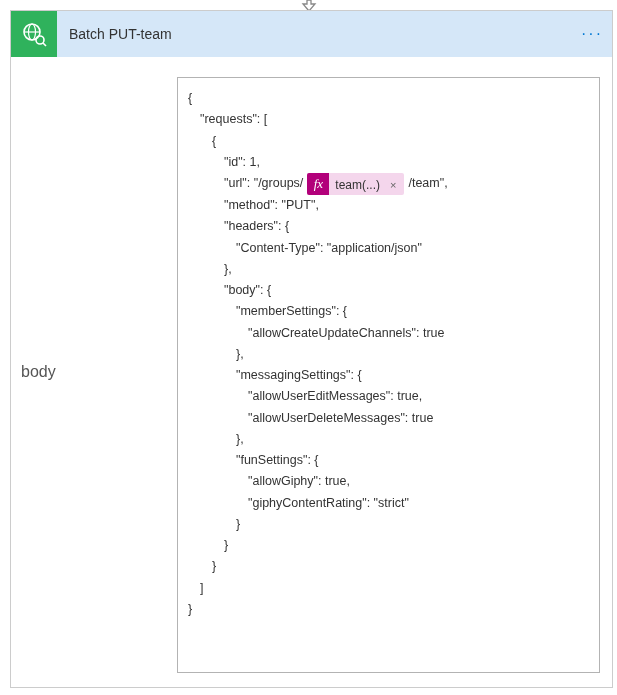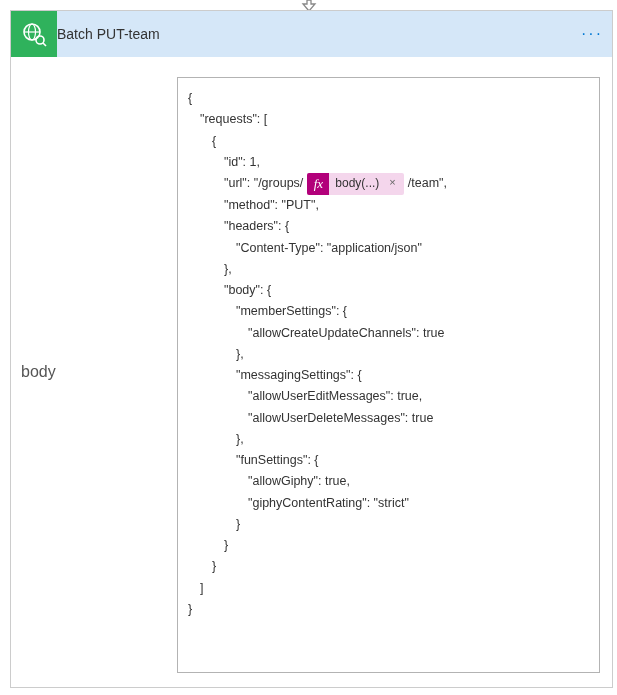--- a/index.html
+++ b/index.html
@@ -39,20 +39,21 @@
       width: 46px;
       height: 46px;
       background: #2fb25c;
       display: flex;
       align-items: center;
       justify-content: center;
       color: #fff;
     }
     .header-title {
       flex: 1;
+      padding-left: 12px;
       font-size: 14px;
       color: #333;
     }
     .header-menu {
       width: 40px;
       display: flex;
       align-items: center;
       justify-content: center;
       color: #0078d4;
       font-size: 16px;
@@ -92,21 +93,21 @@
       align-items: center;
       flex-wrap: wrap;
     }
     .i1 { padding-left: 12px; }
     .i2 { padding-left: 24px; }
     .i3 { padding-left: 36px; }
     .i4 { padding-left: 48px; }
     .i5 { padding-left: 60px; }
     .token-pill {
       display: inline-flex;
-      align-items: flex-start;
+      align-items: flex-end;
       background: #f4d6ec;
       border-radius: 2px;
       height: 22px;
       padding: 0 4px 0 0;
       margin: 0 4px;
       font-size: 12px;
       color: #333;
       vertical-align: middle;
     }
     .token-fx {
@@ -162,21 +163,21 @@
     <div class="param-value-col">
       <div class="code-editor">
         <div class="code-line">{</div>
         <div class="code-line i1">"requests": [</div>
         <div class="code-line i2">{</div>
         <div class="code-line i3">"id": 1,</div>
         <div class="code-line i3">
           <span>"url": "/groups/</span>
           <span class="token-pill">
             <span class="token-fx">fx</span>
-            <span class="token-label">body(...)</span>
+            <span class="token-label">team(...)</span>
             <span class="token-remove">×</span>
           </span>
           <span>/team",</span>
         </div>
         <div class="code-line i3">"method": "PUT",</div>
         <div class="code-line i3">"headers": {</div>
         <div class="code-line i4">"Content-Type": "application/json"</div>
         <div class="code-line i3">},</div>
         <div class="code-line i3">"body": {</div>
         <div class="code-line i4">"memberSettings": {</div>

